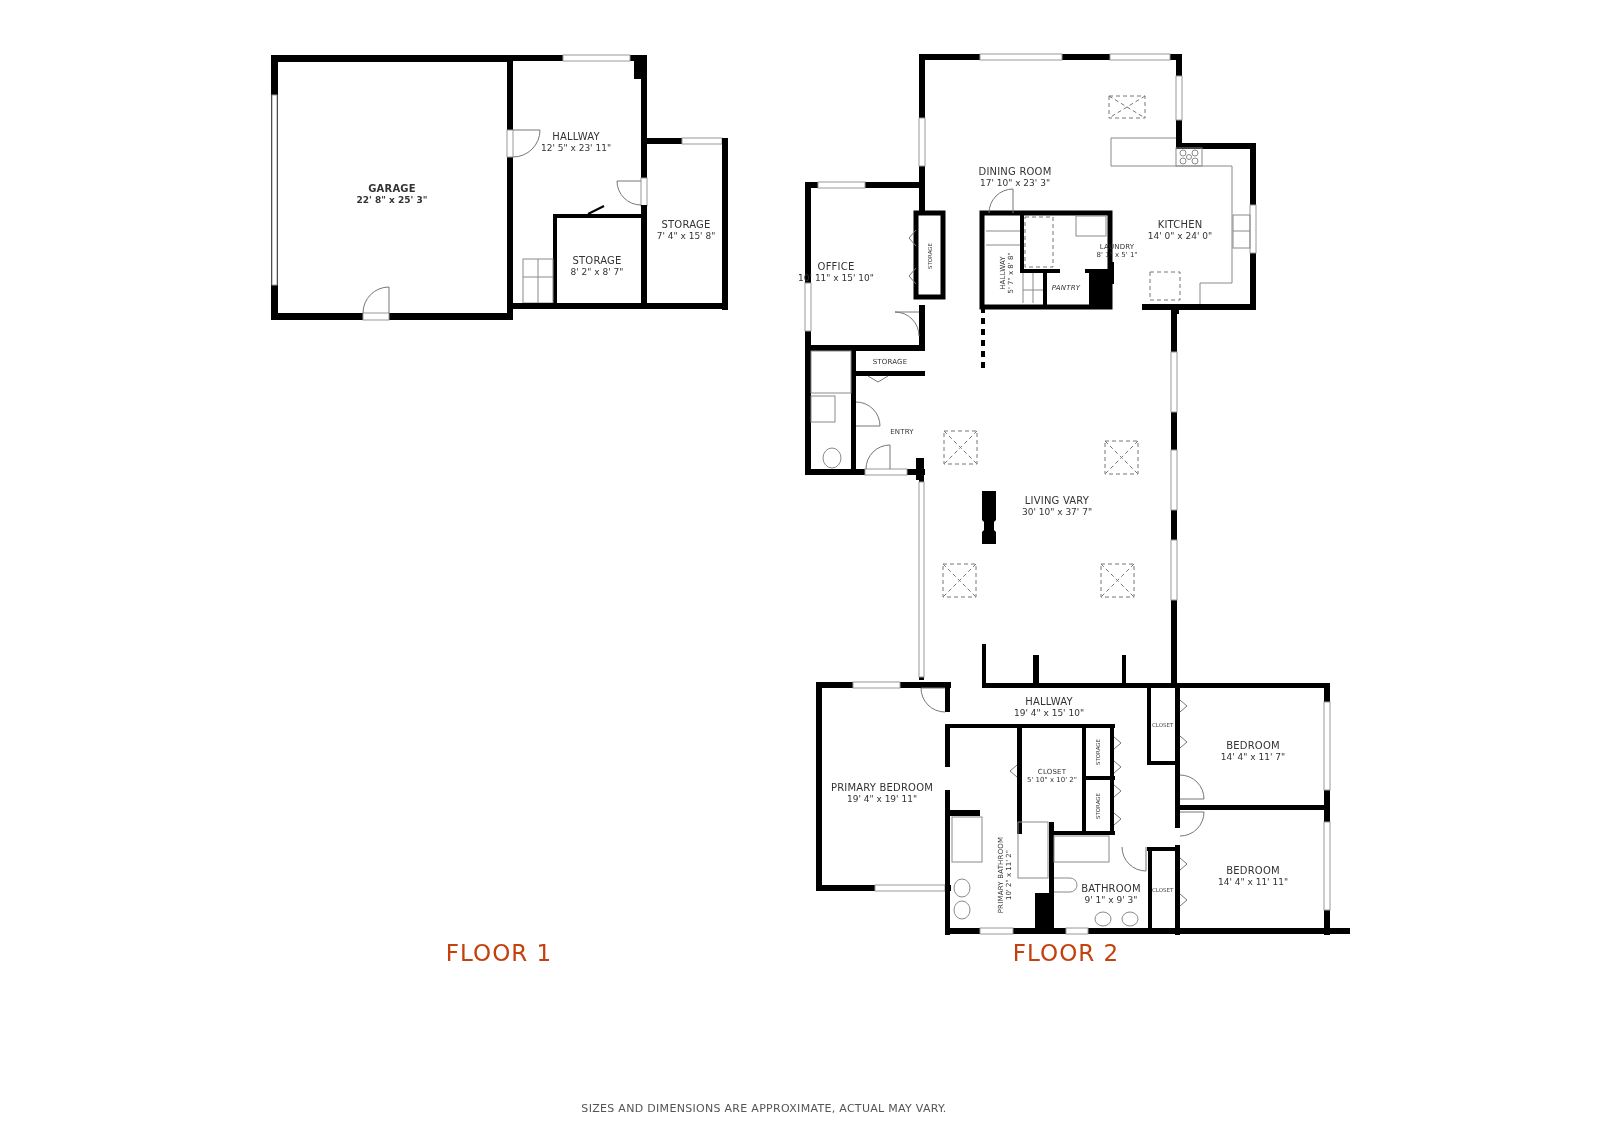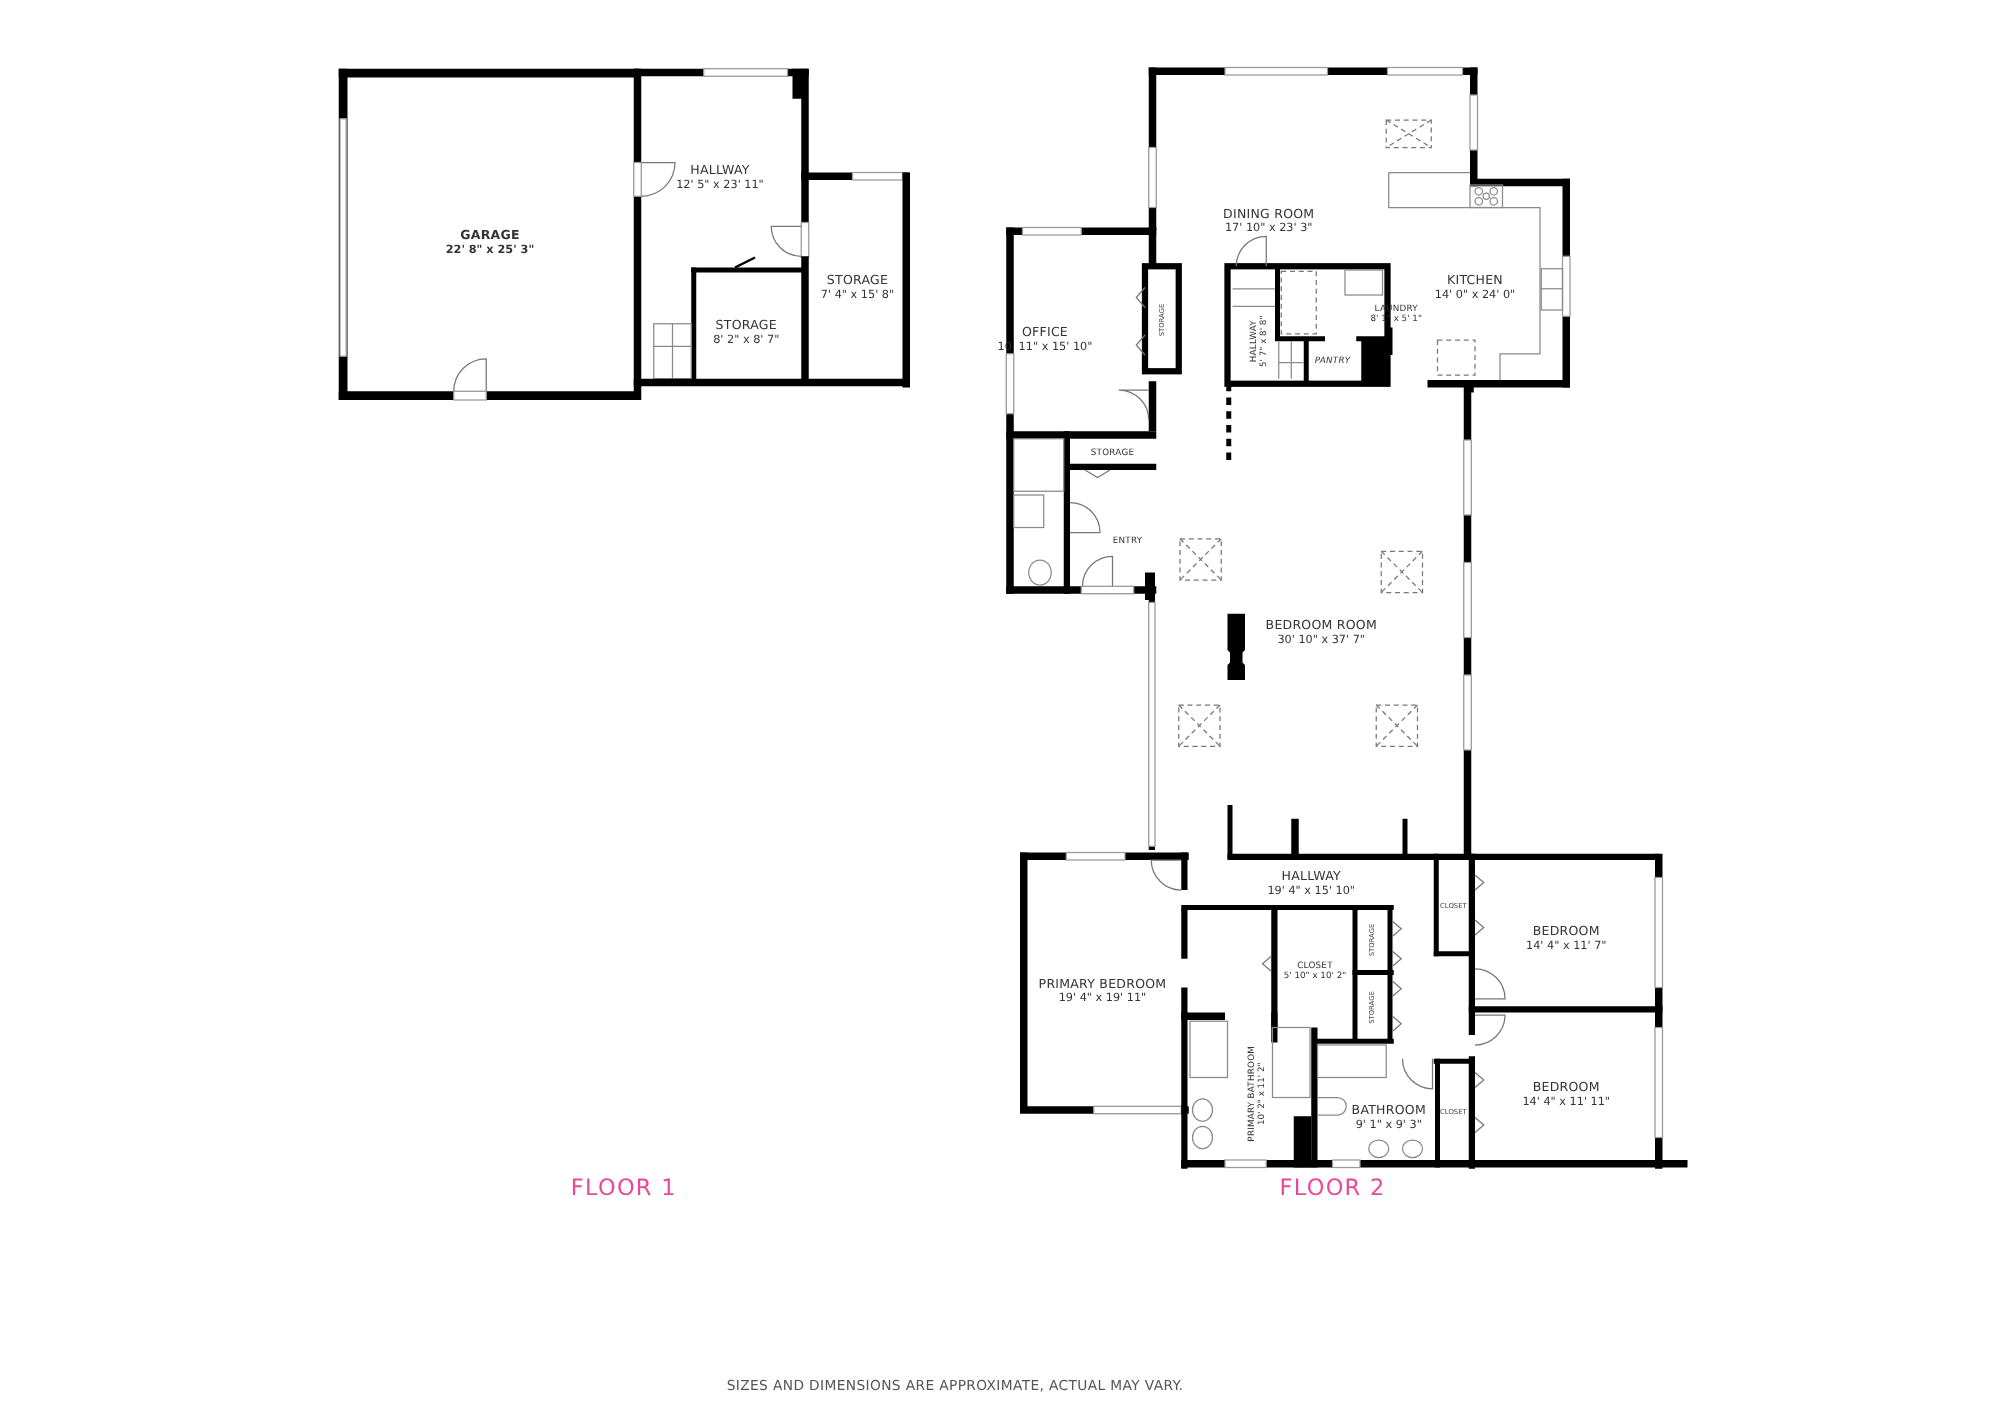--- a/index.html
+++ b/index.html
@@ -11,21 +11,21 @@
   .dash { fill:none; stroke:#777; stroke-width:1; stroke-dasharray:4 3; }
   .door { fill:none; stroke:#777; stroke-width:1; }
   .lbl { position:absolute; text-align:center; color:#333; line-height:1.15; white-space:nowrap; transform:translateX(-50%); }
   .lbl .n { font-size:10px; letter-spacing:0.2px; }
   .lbl .d { font-size:9px; }
   .small .n { font-size:7px; }
   .small .d { font-size:7px; }
   .vert { transform:translate(-50%,-50%) rotate(-90deg); }
   .tiny { position:absolute; font-size:5.5px; color:#444; white-space:nowrap; }
   .tinyv { transform:translate(-50%,-50%) rotate(-90deg); }
-  .floor-label { position:absolute; font-size:18px; color:#ec4899; letter-spacing:1px; transform:translateX(-50%); }
+  .floor-label { position:absolute; font-size:23px; color:#c2410c; letter-spacing:1px; transform:translateX(-50%); }
   .disclaimer { position:absolute; left:764px; top:1102px; transform:translateX(-50%); font-size:11px; color:#555; letter-spacing:0.3px; white-space:nowrap; }
 </style>
 </head>
 <body>
 
 <svg class="plan" width="1600" height="1132" viewBox="0 0 1600 1132">
 
   <g>
 
     <rect class="wall" x="271" y="55" width="240" height="7"></rect>
@@ -269,21 +269,21 @@
   <div class="lbl small" style="left:1066px;top:284px;font-style:italic;">
     <div class="n">PANTRY</div>
   </div>
   <div class="lbl small" style="left:890px;top:358px;">
     <div class="n">STORAGE</div>
   </div>
   <div class="lbl small" style="left:888px;top:428px;padding-left:28px;">
     <div class="n">ENTRY</div>
   </div>
   <div class="lbl" style="left:1057px;top:495px;">
-    <div class="n">BEDROOM ROOM</div>
+    <div class="n">LIVING VARY</div>
     <div class="d">30' 10" x 37' 7"</div>
   </div>
   <div class="lbl" style="left:1049px;top:696px;">
     <div class="n">HALLWAY</div>
     <div class="d">19' 4" x 15' 10"</div>
   </div>
   <div class="lbl" style="left:882px;top:782px;">
     <div class="n">PRIMARY BEDROOM</div>
     <div class="d">19' 4" x 19' 11"</div>
   </div>

